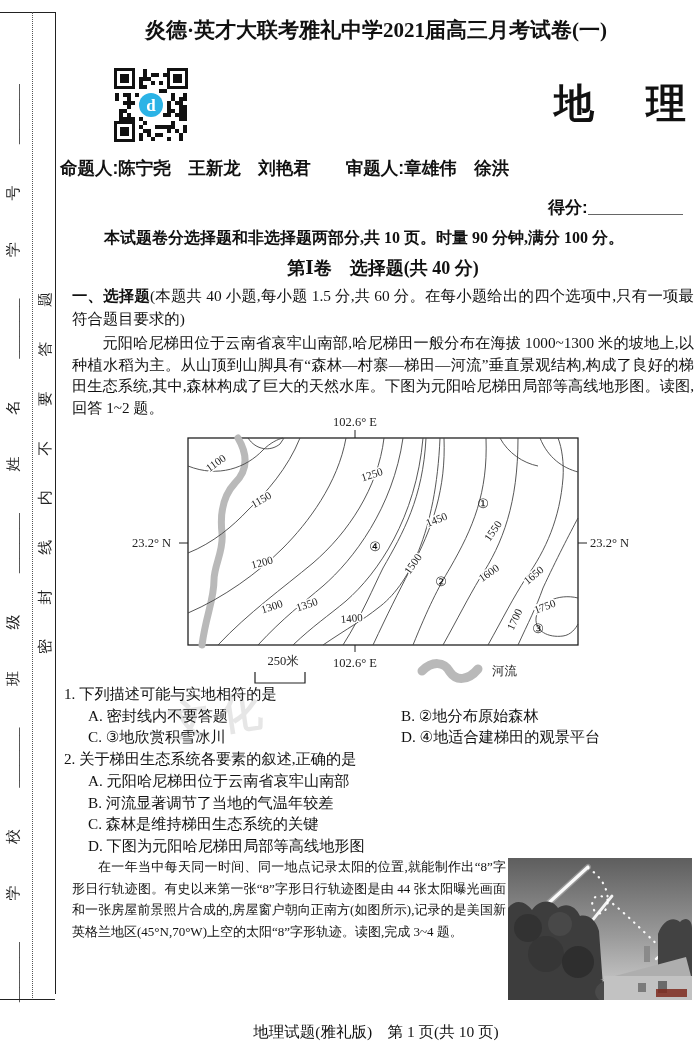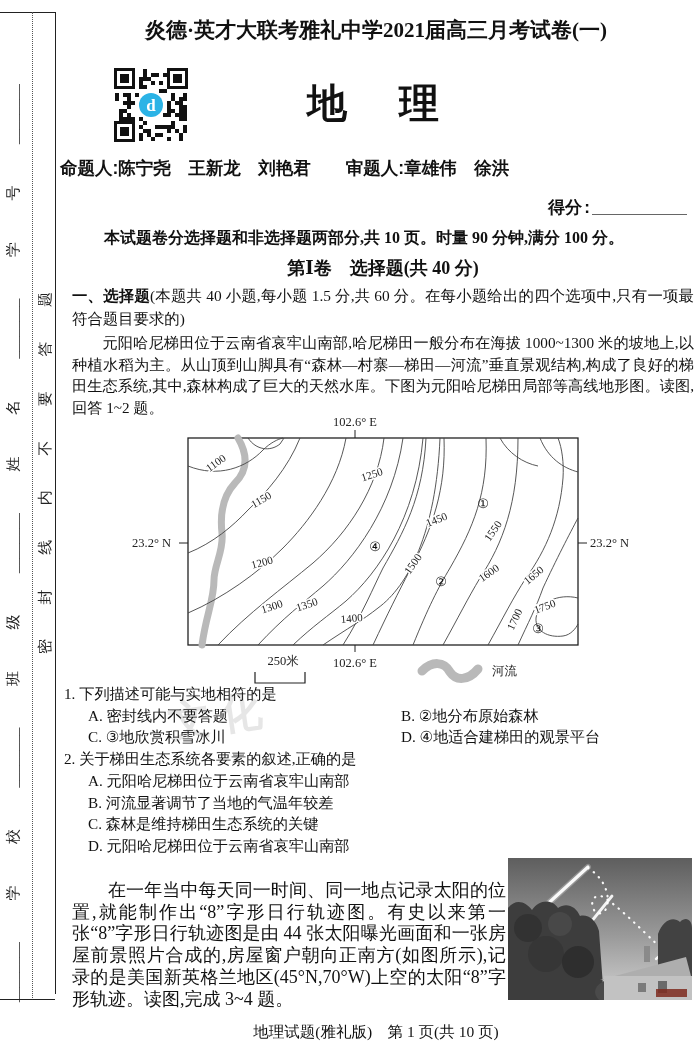--- a/index.html
+++ b/index.html
@@ -10,39 +10,39 @@
   .side-solid{left:55px;top:12px;height:982px;width:0;border-left:1.6px solid #222;}
   .side-dotted{left:32px;top:12px;height:986px;width:0;border-left:1.6px dotted #555;}
   .side-htop{left:0;top:12px;width:55px;height:0;border-top:1.6px solid #222;}
   .side-hbot{left:0;top:999px;width:55px;height:0;border-top:1.6px solid #222;}
   .student-strip{left:4px;top:1002px;width:918px;transform-origin:0 0;transform:rotate(-90deg);
         font-size:15px;white-space:nowrap;text-align:justify;text-align-last:justify;color:#222;}
   .seal-strip{left:36px;top:654px;width:362px;transform-origin:0 0;transform:rotate(-90deg);
         font-size:15px;white-space:nowrap;text-align:justify;text-align-last:justify;color:#222;}
   
   .header-title{left:60px;top:16px;width:632px;text-align:center;font-size:21px;font-weight:bold;}
-  .subject-title{left:60px;top:76px;width:632px;text-align:center;font-size:40px;font-weight:bold;
+  .subject-title{left:60px;top:76px;width:632px;text-align:right;font-size:40px;font-weight:bold;
         font-family:"Liberation Sans","DejaVu Sans",sans-serif;letter-spacing:6px;}
   .authors{left:60px;top:156px;width:632px;text-align:left;font-size:17.5px;font-weight:bold;
         font-family:"Liberation Sans","DejaVu Sans",sans-serif;}
   .score-row{left:548px;top:196px;font-size:17px;font-weight:bold;
-        font-family:Liberation Mono, monospace;}
+        font-family:Liberation Sans, sans-serif;}
   .score-line{display:inline-block;width:95px;border-bottom:1.5px solid #666;height:17px;vertical-align:-2px;}
   .exam-info{left:72px;top:228px;width:622px;font-size:16px;text-indent:2em;font-weight:bold;}
   .section-title{left:72px;top:256px;width:622px;text-align:center;font-size:18px;font-weight:bold;}
   .q-note{left:72px;top:284px;width:622px;font-size:15.4px;line-height:23px;text-align:justify;}
   .q-note b{font-family:Liberation Sans, sans-serif;}
   .passage{left:72px;top:332px;width:622px;font-size:15.2px;line-height:21.6px;
         text-indent:2em;text-align:justify;}
   
   .q-block{left:64px;top:683px;width:630px;font-size:15.2px;line-height:21.7px;}
   .opt-grid{display:grid;grid-template-columns:313px auto;padding-left:24px;}
   .opt-col{padding-left:24px;}
-  .passage2{left:72px;top:856px;width:434px;font-size:18px;line-height:21.7px;
-        text-indent:2em;text-align:justify;margin-top:24px;}
+  .passage2{left:72px;top:856px;width:434px;font-size:13px;line-height:21.7px;
+        text-indent:2em;text-align:justify;}
   .footer{left:60px;top:1022px;width:632px;text-align:center;font-size:15.5px;}
   .watermark{left:168px;top:688px;font-size:42px;color:rgba(100,100,100,0.16);
         letter-spacing:10px;font-weight:bold;transform:rotate(-8deg);}
   svg text{font-family:"Liberation Serif","DejaVu Serif",serif;}
   .map-label{font-size:11px;fill:#222;paint-order:stroke;stroke:#fff;stroke-width:3px;}
   .geo-label{font-size:12.5px;fill:#222;}
   .pt-label{font-size:13px;fill:#111;}
 </style>
 </head>
 <body>
@@ -246,21 +246,21 @@
       <span>B. ②地分布原始森林</span>
     </div>
     <div class="opt-grid">
       <span>C. ③地欣赏积雪冰川</span>
       <span>D. ④地适合建梯田的观景平台</span>
     </div>
     <div>2. 关于梯田生态系统各要素的叙述,正确的是</div>
     <div class="opt-col">A. 元阳哈尼梯田位于云南省哀牢山南部</div>
     <div class="opt-col">B. 河流显著调节了当地的气温年较差</div>
     <div class="opt-col">C. 森林是维持梯田生态系统的关键</div>
-    <div class="opt-col">D. 元阳哈尼梯田位于云南省哀牢山南部</div>
+    <div class="opt-col">D. 下图为元阳哈尼梯田局部等高线地形图</div>
   </div>
 
   <div class="abs passage2">在一年当中每天同一时间、同一地点记录太阳的位置,就能制作出“8”字形日行轨迹图。有史以来第一张“8”字形日行轨迹图是由 44 张太阳曝光画面和一张房屋前景照片合成的,房屋窗户朝向正南方(如图所示),记录的是美国新英格兰地区(45°N,70°W)上空的太阳“8”字形轨迹。读图,完成 3~4 题。</div>
 
   <svg class="abs" style="left:508px;top:858px" width="184" height="142" viewBox="0 0 184 142">
     <defs>
       <linearGradient id="sky" x1="0" y1="0" x2="0" y2="1">
         <stop offset="0%" stop-color="#5e5e5e"></stop>
         <stop offset="55%" stop-color="#9a9a9a"></stop>
         <stop offset="100%" stop-color="#d2d2d2"></stop>

